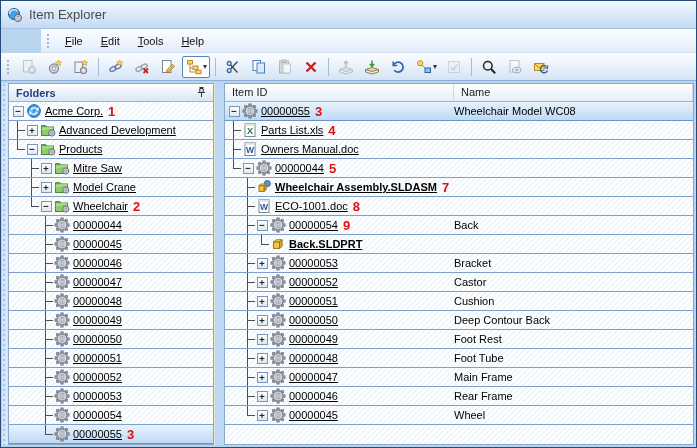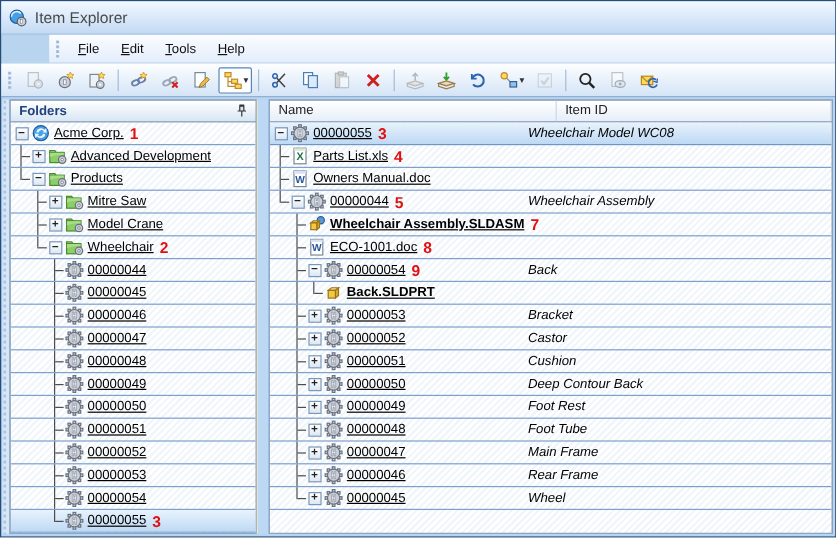--- a/index.html
+++ b/index.html
@@ -26,21 +26,21 @@
     border:1px solid transparent;border-radius:2px;margin:0 1px;padding:0 2px;}
   .tb-btn.pressed{border-color:#5a84b8;background:#fdfeff;}
   .tb-btn.disabled{opacity:.45;filter:grayscale(.7);}
   .tb-btn .caret{font-size:8px;color:#333;margin-left:1px;}
   .tb-sep{width:1px;height:18px;background:#a3bcda;margin:0 4px;flex:0 0 1px;}
   
   .content{flex:1;display:flex;margin:2px 2px 2px 1px;min-height:0;}
   .edge{flex:0 0 6px;background-color:#d6e6f8;
     background-image:radial-gradient(circle at 2px 2px,#aac3e2 1px,rgba(0,0,0,0) 1.4px);
     background-size:6px 5px;}
-  .panel{background:#737373;border:1px solid #8aa8cc;display:flex;flex-direction:column;min-height:0;}
+  .panel{background:#701a75;border:1px solid #8aa8cc;display:flex;flex-direction:column;min-height:0;}
   .left-panel{flex:0 0 206px;}
   .splitter{flex:0 0 10px;background:#bcd8f4;border-left:1px solid #e8e4c8;}
   .right-panel{flex:1;}
   .panel-hd{height:18px;flex:0 0 18px;display:flex;align-items:center;justify-content:space-between;
     padding:0 5px 0 7px;background:linear-gradient(#ffffff,#d8e6f4);border-bottom:1px solid #9ab4d4;
     font-weight:bold;color:#21427c;}
   .col-hd{height:18px;flex:0 0 18px;display:flex;background:linear-gradient(#ffffff,#e6eef8);
     border-bottom:1px solid #9ab4d4;color:#222;}
   .col-cell{padding:2px 0 0 7px;border-right:1px solid #ccd8e8;height:100%;}
   .col-cell.c0{flex:0 0 229px;}
@@ -55,21 +55,21 @@
   .g-v::before,.g-t::before{content:"";position:absolute;left:6px;top:0;bottom:0;width:1px;background:#4d4d4d;}
   .g-l::before{content:"";position:absolute;left:6px;top:0;height:10px;width:1px;background:#4d4d4d;}
   .g-t::after,.g-l::after{content:"";position:absolute;left:7px;top:9px;height:1px;width:7px;background:#4d4d4d;}
   .expc{flex:0 0 14px;align-self:stretch;display:flex;align-items:center;justify-content:center;}
   .expb{width:11px;height:11px;border:1px solid #7a96b8;background:linear-gradient(#ffffff,#dce7f3);
     font:bold 9px/9px "DejaVu Sans Mono",monospace;text-align:center;color:#222;}
   .icon{flex:0 0 17px;height:16px;display:flex;align-items:center;justify-content:center;margin-right:3px;}
   .lbl{color:#000;text-decoration:underline;}
   .lbl.bold{font-weight:bold;}
   .callout{color:var(--callout);font-weight:bold;font-size:13px;margin-left:5px;}
-  .name-cell{position:absolute;left:215px;color:#000;font-style:italic;}
+  .name-cell{position:absolute;left:229px;color:#000;}
   .pinbtn{width:14px;height:14px;display:flex;align-items:center;justify-content:center;}
 </style>
 </head>
 <body>
 
 <div class="window" style="--callout: #e01010; --sel1: #e8f3fd; --sel2: #bed9f4; --rowline: #7e9fcc;">
   <div class="titlebar">
     <span class="appico">
         <svg width="16" height="16" viewBox="0 0 16 16" xmlns="http://www.w3.org/2000/svg">
           <circle cx="7" cy="7" r="5.5" fill="#45a0e6" stroke="#1c5a9c"></circle>
@@ -635,22 +635,22 @@
               </svg>
             </span>
             <span class="lbl">00000055</span>
             <span class="callout">3</span>
           </div>
         </div>
     </div>
     <div class="splitter"></div>
     <div class="panel right-panel">
       <div class="col-hd">
+        <span class="col-cell c0">Item ID</span>
         <span class="col-cell c1">Name</span>
-        <span class="col-cell c0">Item ID</span>
       </div>
       <div class="rows" id="right-rows">
           <div class="row sel">
             <span class="expc">
               <span class="expb">−</span>
             </span>
             <span class="icon">
               <svg width="16" height="16" viewBox="0 0 16 16" xmlns="http://www.w3.org/2000/svg">
                 <g fill="#cdd2da" stroke="#6a7280">
                   <rect x="6.9" y="1" width="2.2" height="2.6"></rect>
@@ -709,21 +709,20 @@
                   <rect x="11.2" y="2.7" width="2.1" height="2.1"></rect>
                   <rect x="2.7" y="11.2" width="2.1" height="2.1"></rect>
                   <rect x="11.2" y="11.2" width="2.1" height="2.1"></rect>
                   <circle cx="8" cy="8" r="5.1"></circle>
                 </g>
                 <path d="M6.3 5h1.1v2.3h1.2V5h1.1v6H8.6V8.6H7.4V11H6.3z" fill="#f4f6f9" stroke="#6a7280" stroke-width=".4"></path>
               </svg>
             </span>
             <span class="lbl">00000044</span>
             <span class="callout">5</span>
-            <span class="name-cell">Wheelchair Assembly</span>
           </div>
           <div class="row">
             <span class="g g-e"></span>
             <span class="g g-t"></span>
             <span class="icon">
               <svg width="16" height="16" viewBox="0 0 16 16" xmlns="http://www.w3.org/2000/svg">
                 <circle cx="11.3" cy="4.6" r="3" fill="#5b9bd5" stroke="#2a5c97"></circle>
                 <path d="M3 6.8l2.2-1.8h5L8 6.8z" fill="#fae08a" stroke="#97751f"></path>
                 <path d="M8 6.8l2.2-1.8v5.6L8 12.4z" fill="#d9a92c" stroke="#97751f"></path>
                 <rect x="3" y="6.8" width="5" height="5.6" fill="#f6c83f" stroke="#97751f"></rect>

